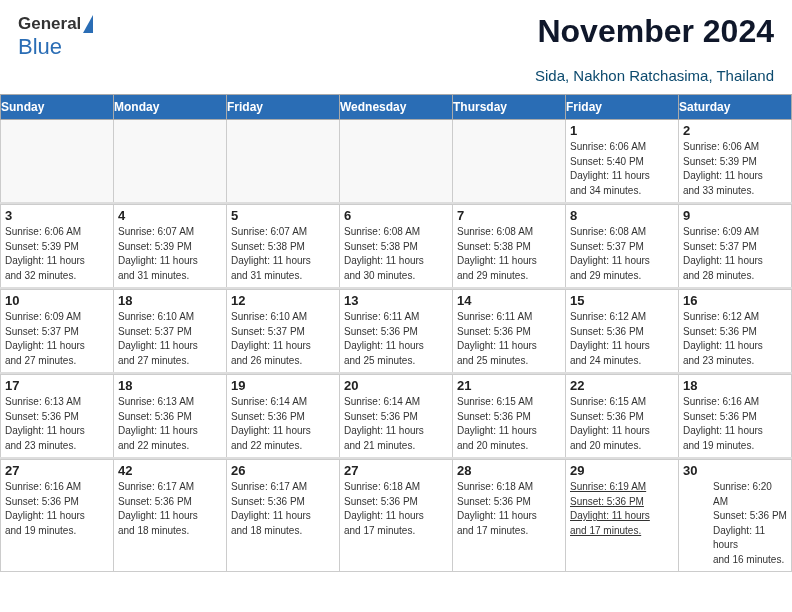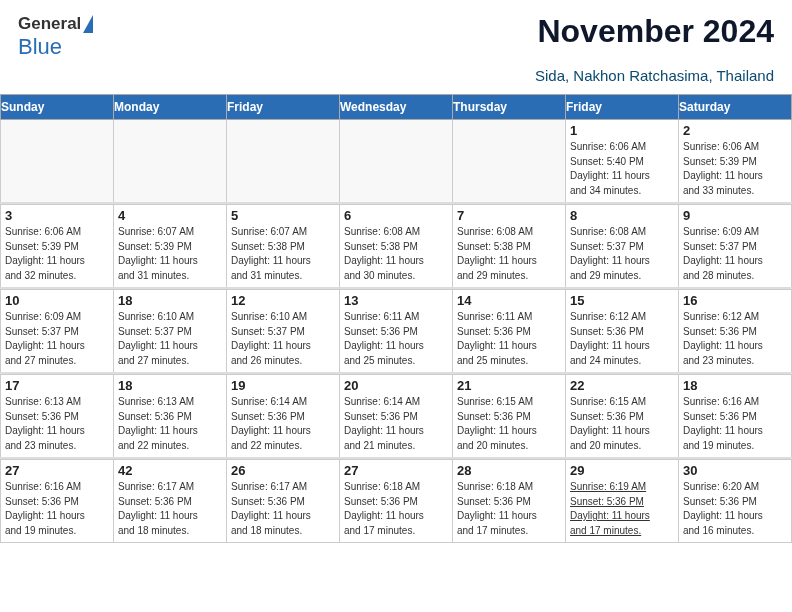--- a/index.html
+++ b/index.html
@@ -368,21 +368,21 @@
           </td>
           <td>
             <span class="cell-day">29</span>
             <div class="cell-info" style="white-space: pre-line; text-decoration: underline;">Sunrise: 6:19 AM
 Sunset: 5:36 PM
 Daylight: 11 hours
 and 17 minutes.</div>
           </td>
           <td>
             <span class="cell-day">30</span>
-            <div class="cell-info" style="white-space: pre-line;">Sunrise: 6:20 AM
+            <div class="cell-info" style="white-space: pre-line; margin-left: 30px;">Sunrise: 6:20 AM
 Sunset: 5:36 PM
 Daylight: 11 hours
 and 16 minutes.</div>
           </td>
         </tr>
       </tbody>
   </table>
 </div>
 
 </body></html>

